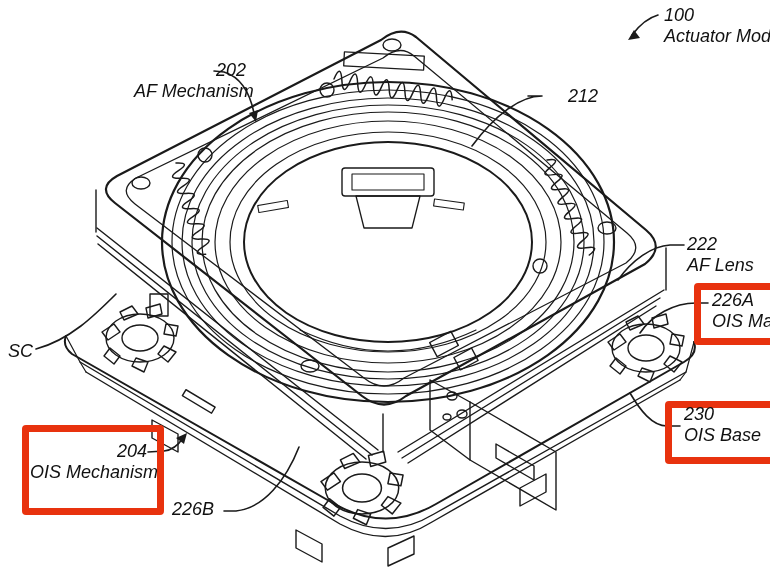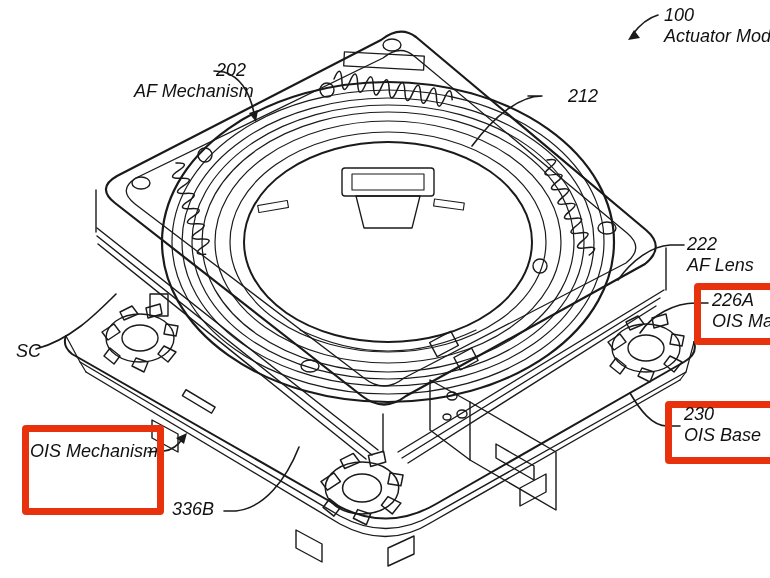--- a/index.html
+++ b/index.html
@@ -192,22 +192,23 @@
   <span class="num">226A</span>
   <span class="nm">OIS Mag</span>
 </div>
 
 <div class="lbl" style="left:684px;top:404px;">
   <span class="num">230</span>
   <span class="nm">OIS Base</span>
 </div>
 
 <div class="lbl ra" style="left:30px;top:441px;width:117px;">
+  <span class="num">204</span>
   <span class="nm">OIS Mechanism</span>
 </div>
 
 <div class="lbl" style="left:172px;top:499px;">
-  <span class="num">336B</span>
-</div>
-
-<div class="lbl" style="left:16px;top:341px;text-align:center;">
+  <span class="num">226B</span>
+</div>
+
+<div class="lbl" style="left:8px;top:341px;text-align:center;">
   <span class="num">SC</span>
 </div>
 
 </body></html>

